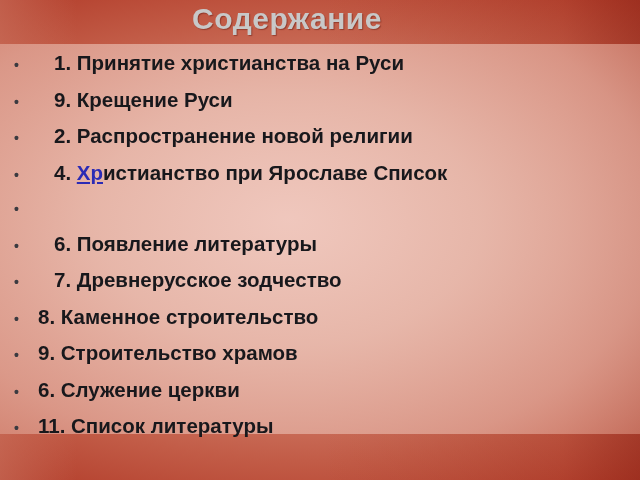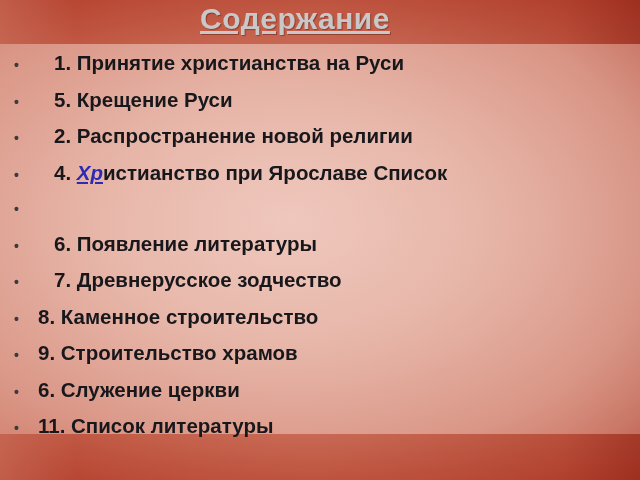--- a/index.html
+++ b/index.html
@@ -54,31 +54,30 @@
         rgba(240,200,190,0.95) 0%,
         rgba(232,185,172,0.92) 25%,
         rgba(222,160,145,0.85) 48%,
         rgba(208,120,100,0.55) 70%,
         rgba(190,80,60,0.20) 88%,
         rgba(175,55,38,0.0) 100%);
     pointer-events: none;
   }
   .title {
     position: absolute;
-    left: 8px;
+    left: 0;
     top: 2px;
     width: 574px;
     text-align: center;
     font-size: 30px;
     font-weight: bold;
     color: #c8c8c8;
     text-shadow: 1px 1px 1px rgba(90,20,10,0.45);
     letter-spacing: 0.5px;
     z-index: 3;
-    text-decoration: underline;
   }
   .list {
     position: absolute;
     left: 0;
     top: 46px;
     width: 640px;
     z-index: 4;
     list-style: none;
     margin: 0;
     padding: 0;
@@ -107,21 +106,20 @@
   }
   .indent-1 .item-text {
     padding-left: 24px;
   }
   .indent-0 .item-text {
     padding-left: 8px;
   }
   .link {
     color: #2b2bb5;
     text-decoration: underline;
-    font-style: italic;
   }
   .u {
   }
 </style>
 </head>
 <body>
 
 <div class="slide">
   <div class="content-plate"></div>
 
@@ -129,21 +127,21 @@
 
   <ul class="list">
 
     <li class="item indent-1">
       <span class="bullet">•</span>
       <span class="item-text">1. Принятие христианства на Руси</span>
     </li>
 
     <li class="item indent-1">
       <span class="bullet">•</span>
-      <span class="item-text">5. Крещение Руси</span>
+      <span class="item-text">9. Крещение Руси</span>
     </li>
 
     <li class="item indent-1">
       <span class="bullet">•</span>
       <span class="item-text">2. Распространение новой религии</span>
     </li>
 
     <li class="item indent-1">
       <span class="bullet">•</span>
       <span class="item-text"><span>4. </span><a class="link" href="#">Хр</a><span>истианство при Ярославе Список</span></span>

